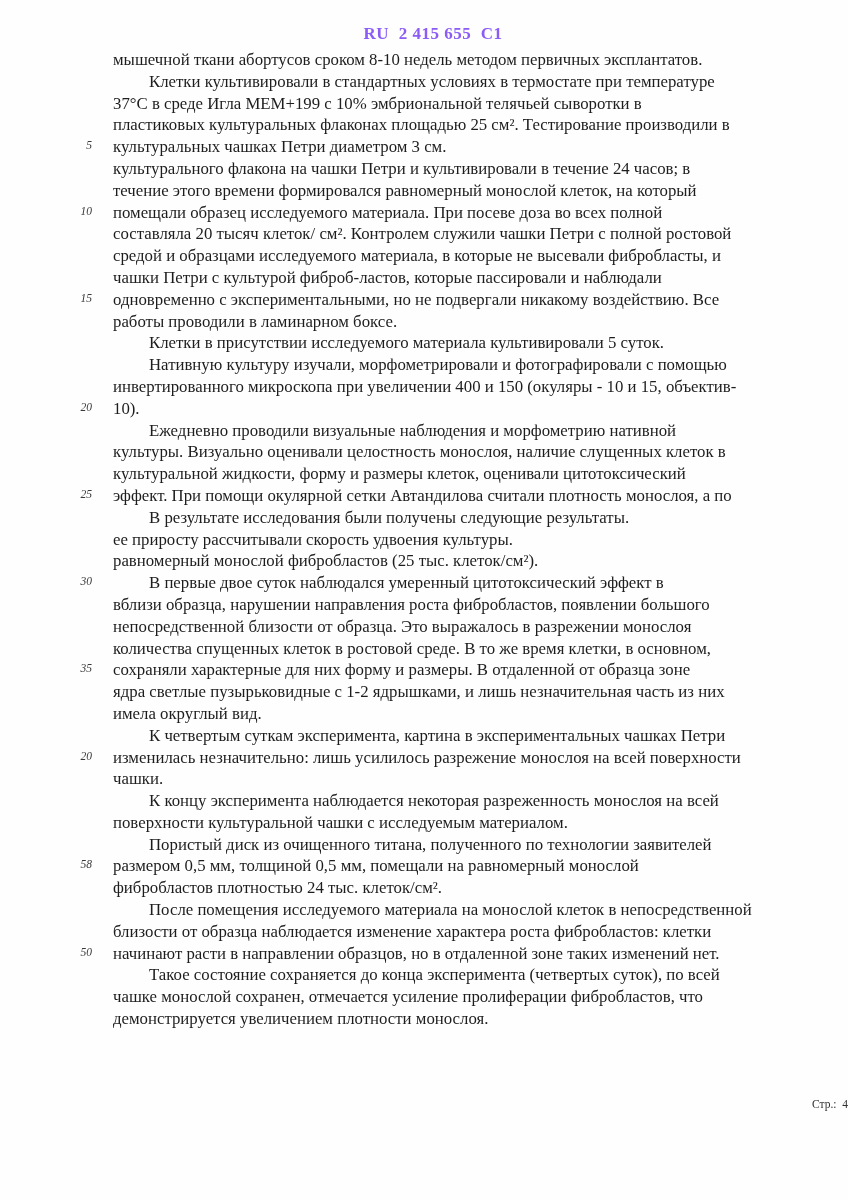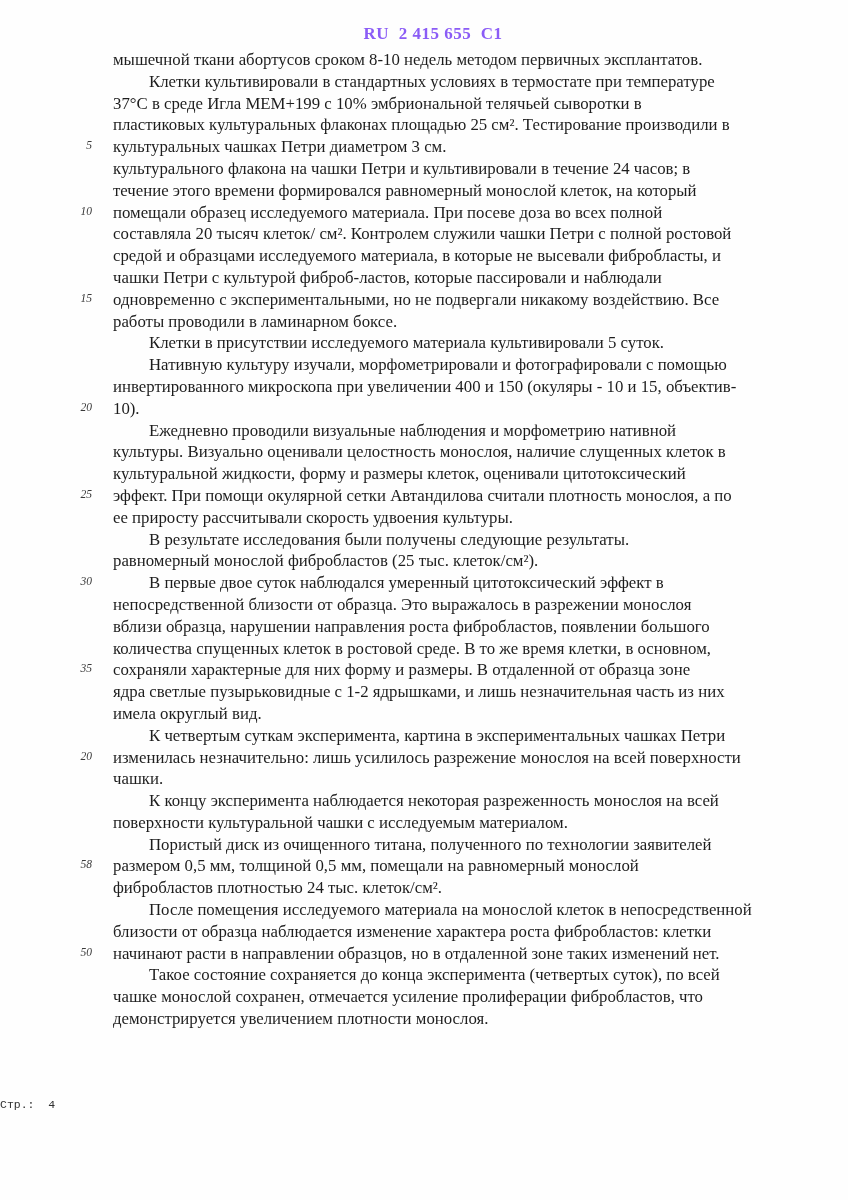--- a/index.html
+++ b/index.html
@@ -42,22 +42,22 @@
     width: 26px;
     text-align: right;
     font-style: italic;
     font-size: 11.5px;
     line-height: normal;
     color: #3a3a3a;
     text-indent: 0;
   }
   .doc-footer {
     position: absolute; top: 1098px; left: 0; width: 100%;
-    text-align: left;
-    font-family: Liberation Mono, monospace;
+    text-align: right;
+    font-family: Liberation Serif, serif;
     font-size: 11.5px;
     color: #303030;
     white-space: pre;
   }
 </style>
 </head>
 <body>
 
 <div class="page">
   <div class="doc-header">RU  2 415 655  C1</div>
@@ -77,26 +77,26 @@
       <div class="line"><span class="lnum">15</span><span class="ltext">одновременно с экспериментальными, но не подвергали никакому воздействию. Все</span></div>
       <div class="line"><span class="ltext">работы проводили в ламинарном боксе.</span></div>
       <div class="line indent"><span class="ltext">Клетки в присутствии исследуемого материала культивировали 5 суток.</span></div>
       <div class="line indent"><span class="ltext">Нативную культуру изучали, морфометрировали и фотографировали с помощью</span></div>
       <div class="line"><span class="ltext">инвертированного микроскопа при увеличении 400 и 150 (окуляры - 10 и 15, объектив-</span></div>
       <div class="line"><span class="lnum">20</span><span class="ltext">10).</span></div>
       <div class="line indent"><span class="ltext">Ежедневно проводили визуальные наблюдения и морфометрию нативной</span></div>
       <div class="line"><span class="ltext">культуры. Визуально оценивали целостность монослоя, наличие слущенных клеток в</span></div>
       <div class="line"><span class="ltext">культуральной жидкости, форму и размеры клеток, оценивали цитотоксический</span></div>
       <div class="line"><span class="lnum">25</span><span class="ltext">эффект. При помощи окулярной сетки Автандилова считали плотность монослоя, а по</span></div>
+      <div class="line indent"><span class="ltext">В результате исследования были получены следующие результаты.</span></div>
       <div class="line"><span class="ltext">ее приросту рассчитывали скорость удвоения культуры.</span></div>
-      <div class="line indent"><span class="ltext">В результате исследования были получены следующие результаты.</span></div>
       <div class="line"><span class="ltext">равномерный монослой фибробластов (25 тыс. клеток/см²).</span></div>
       <div class="line indent"><span class="lnum">30</span><span class="ltext">В первые двое суток наблюдался умеренный цитотоксический эффект в</span></div>
+      <div class="line"><span class="ltext">вблизи образца, нарушении направления роста фибробластов, появлении большого</span></div>
       <div class="line"><span class="ltext">непосредственной близости от образца. Это выражалось в разрежении монослоя</span></div>
-      <div class="line"><span class="ltext">вблизи образца, нарушении направления роста фибробластов, появлении большого</span></div>
       <div class="line"><span class="ltext">количества спущенных клеток в ростовой среде. В то же время клетки, в основном,</span></div>
       <div class="line"><span class="lnum">35</span><span class="ltext">сохраняли характерные для них форму и размеры. В отдаленной от образца зоне</span></div>
       <div class="line"><span class="ltext">ядра светлые пузырьковидные с 1-2 ядрышками, и лишь незначительная часть из них</span></div>
       <div class="line"><span class="ltext">имела округлый вид.</span></div>
       <div class="line indent"><span class="ltext">К четвертым суткам эксперимента, картина в экспериментальных чашках Петри</span></div>
       <div class="line"><span class="lnum">20</span><span class="ltext">изменилась незначительно: лишь усилилось разрежение монослоя на всей поверхности</span></div>
       <div class="line"><span class="ltext">чашки.</span></div>
       <div class="line indent"><span class="ltext">К концу эксперимента наблюдается некоторая разреженность монослоя на всей</span></div>
       <div class="line"><span class="ltext">поверхности культуральной чашки с исследуемым материалом.</span></div>
       <div class="line indent"><span class="ltext">Пористый диск из очищенного титана, полученного по технологии заявителей</span></div>

